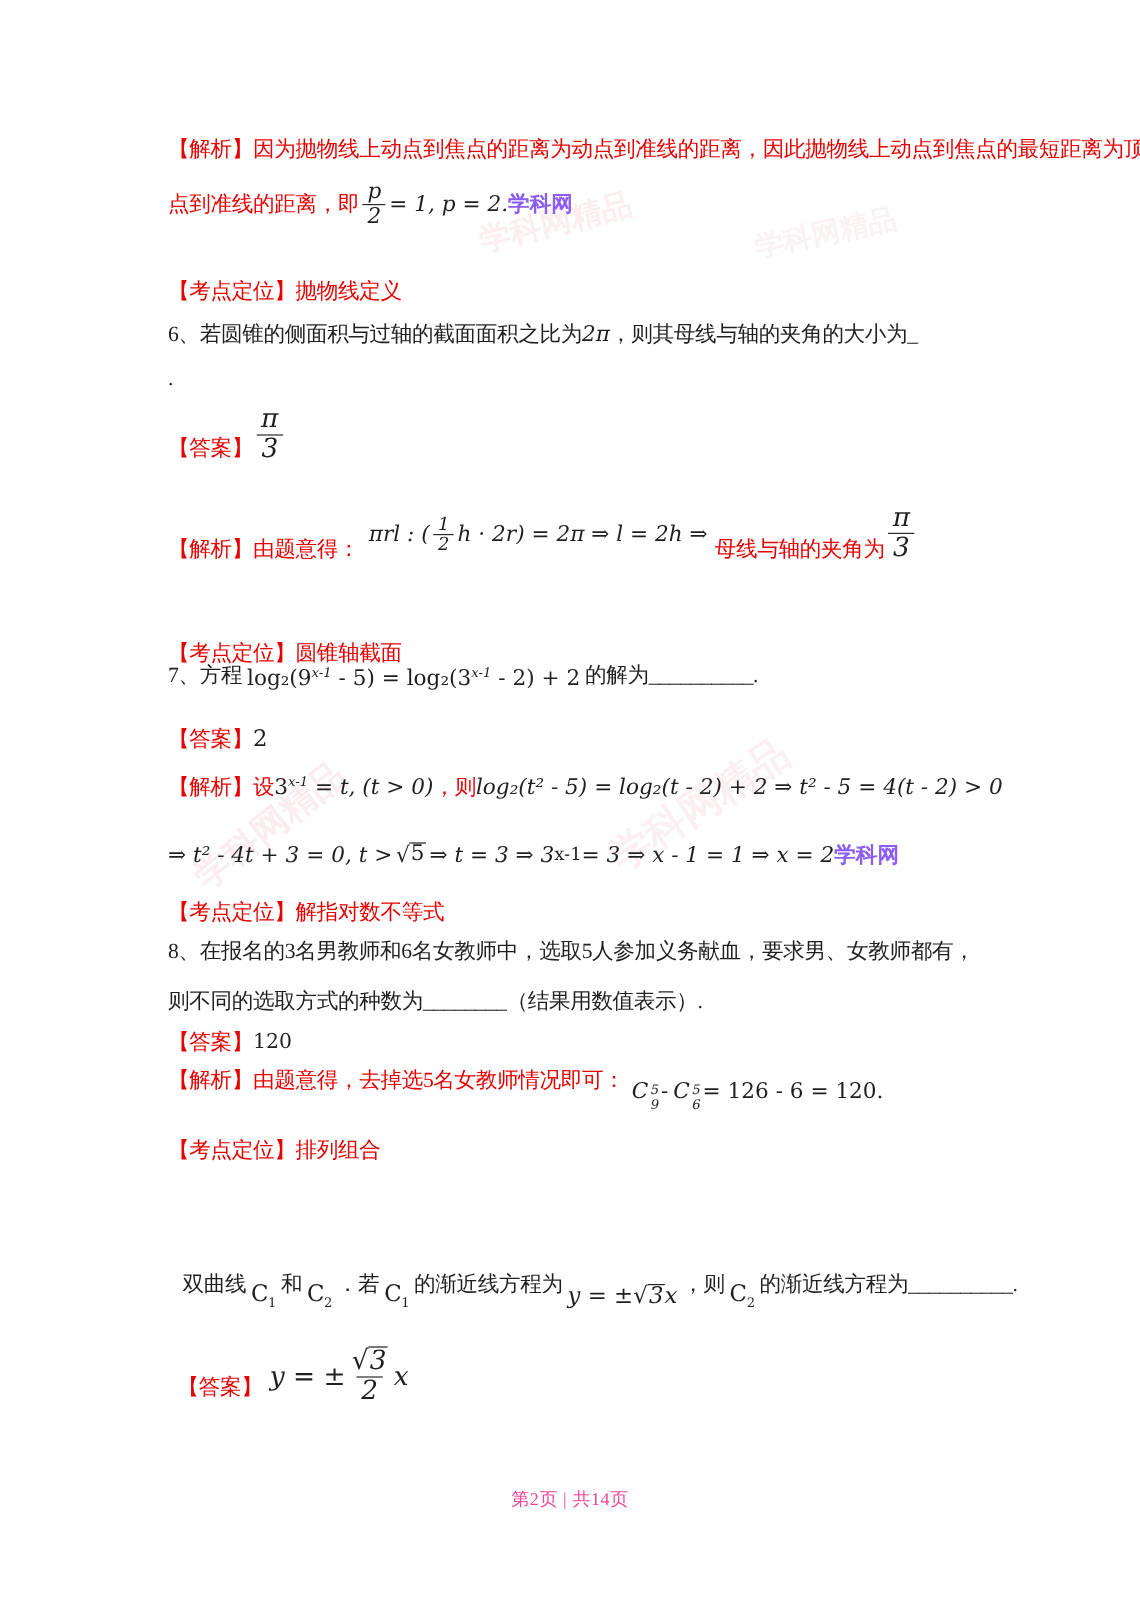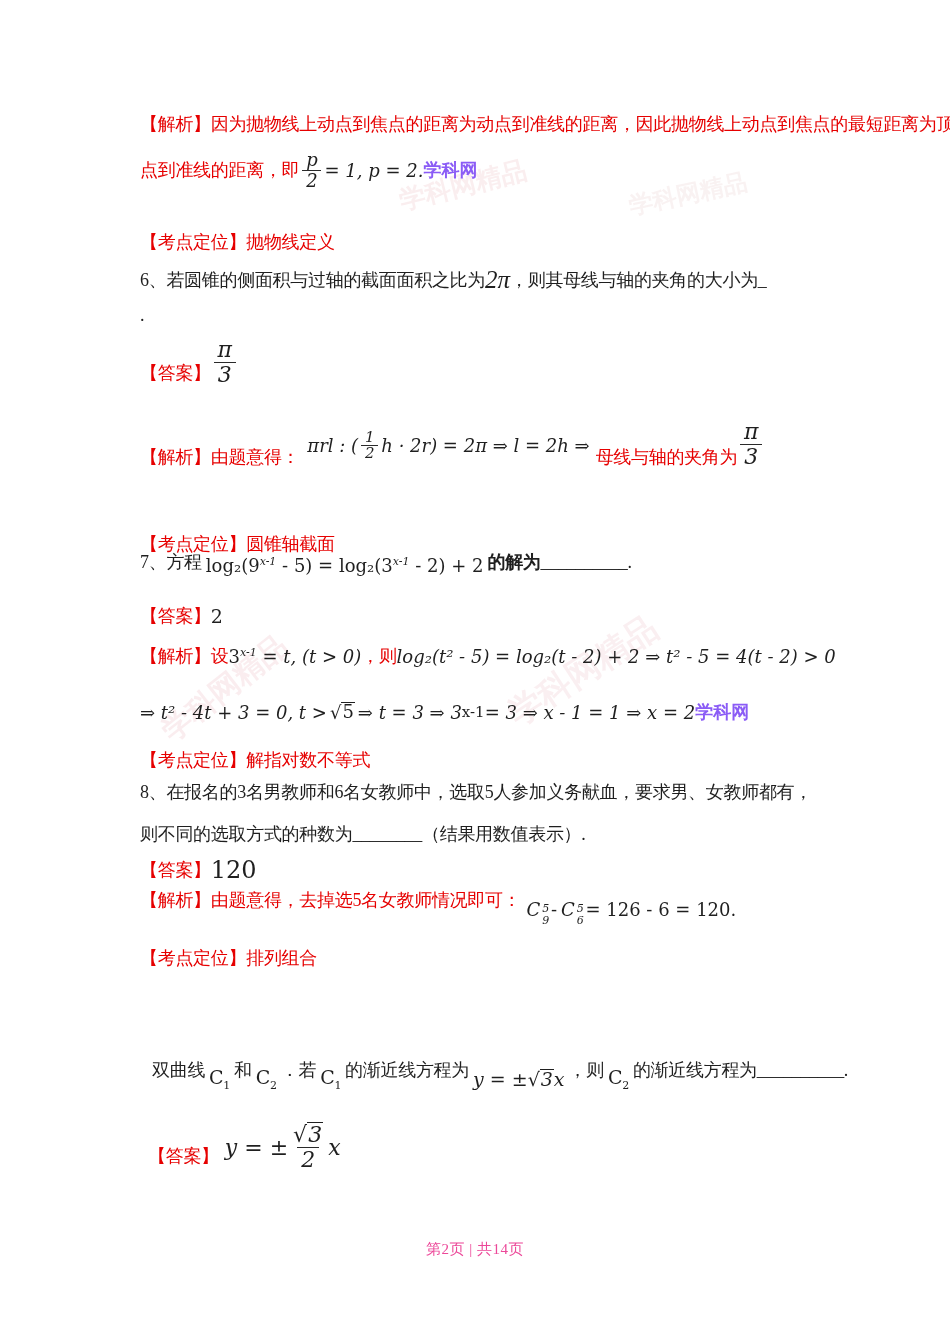--- a/index.html
+++ b/index.html
@@ -57,21 +57,21 @@
     <span class="brand">学科网</span>
   </div>
 
   <div class="ln red" style="left:140px;top:230px;">
     <span>【考点定位】</span><span>抛物线定义</span>
   </div>
 
   <div class="ln row ctr" style="left:140px;top:266px;">
     <span>6、</span>
     <span>若圆锥的侧面积与过轴的截面面积之比为</span>
-    <span class="m big" style="font-size:25px;font-family:Liberation Serif, serif;">2π</span>
+    <span class="m big" style="font-size:18px;">2π</span>
     <span>，则其母线与轴的夹角的大小为_</span>
   </div>
   <div class="ln" style="left:140px;top:305px;">.</div>
 
   <div class="ln row" style="left:140px;top:338px;">
     <span class="red" style="margin-bottom:2px;">【答案】</span>
     <span class="frac big">
       <span class="fn">π</span>
       <span class="fd">3</span>
     </span>
@@ -100,21 +100,21 @@
   </div>
 
   <div class="ln row ctr" style="left:140px;top:550px;">
     <span>7、</span>
     <span>方程</span>
     <span class="mu" style="position:relative;top:3px;margin-left:4px;">
       <span>log₂(9</span><sup>x-1</sup>
       <span>- 5) = log₂(3</span><sup>x-1</sup>
       <span>- 2) + 2</span>
     </span>
-    <span style="margin-left:4px;font-weight:bold;">的解为</span>
+    <span style="margin-left:4px;">的解为</span>
     <span>__________</span>
     <span>.</span>
   </div>
 
   <div class="ln row ctr" style="left:140px;top:604px;">
     <span class="red">【答案】</span>
     <span class="mu" style="font-size:19px;">2</span>
   </div>
 
   <div class="ln row ctr" style="left:140px;top:644px;">
@@ -144,21 +144,21 @@
 
   <div class="ln" style="left:140px;top:780px;">
     <span>8、</span><span>在报名的3名男教师和6名女教师中，选取5人参加义务献血，要求男、女教师都有，</span>
   </div>
   <div class="ln" style="left:140px;top:822px;">
     <span>则不同的选取方式的种数为</span><span>________</span><span>（结果用数值表示）.</span>
   </div>
 
   <div class="ln row ctr" style="left:140px;top:856px;">
     <span class="red">【答案】</span>
-    <span class="mu" style="font-size:24px;">120</span>
+    <span class="mu" style="font-size:17px;">120</span>
   </div>
 
   <div class="ln row" style="left:140px;top:888px;align-items:flex-start;">
     <span class="red">【解析】</span>
     <span class="red">由题意得，去掉选5名女教师情况即可：</span>
     <span class="row ctr" style="position:relative;top:10px;margin-left:6px;">
       <span class="m">C</span>
       <span class="ss">
         <span>5</span>
         <span>9</span>

